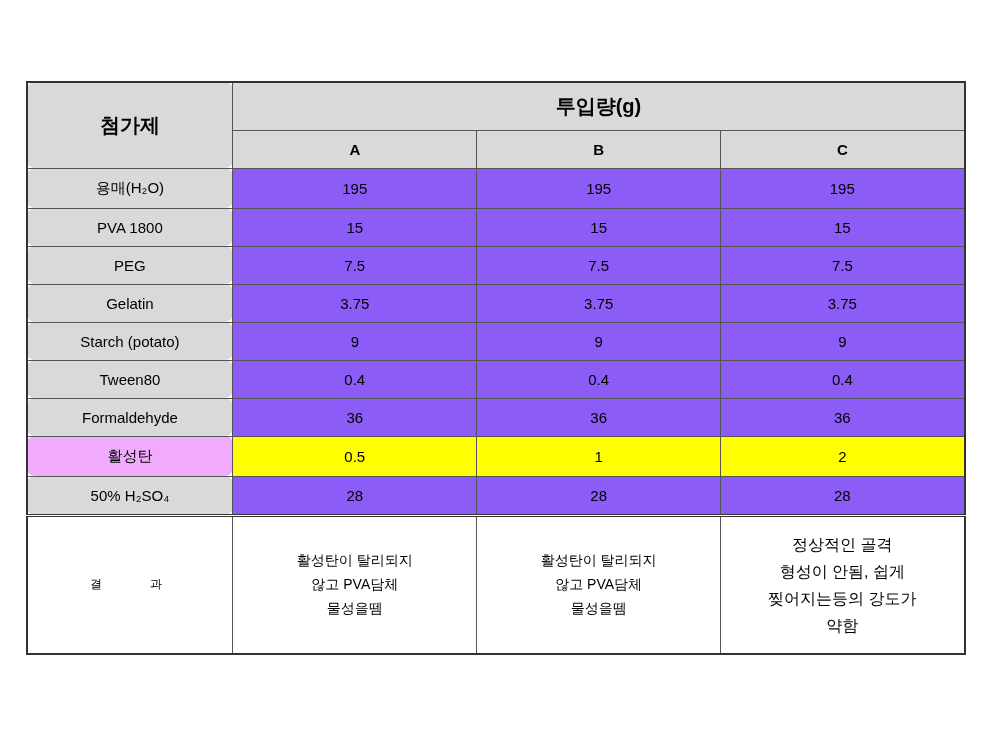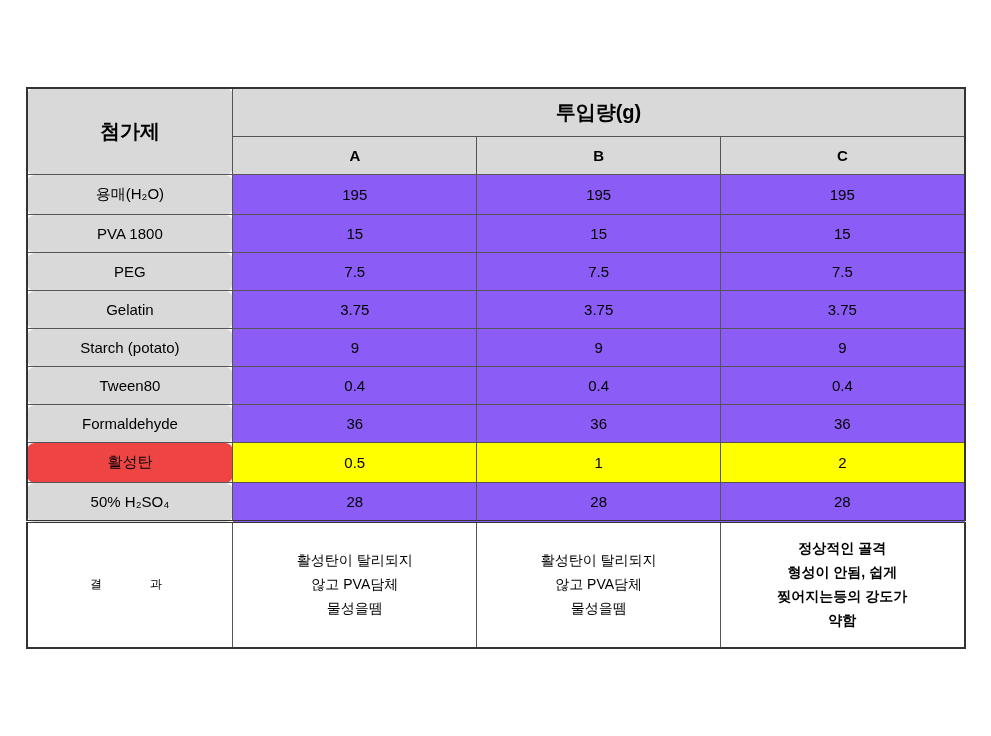--- a/index.html
+++ b/index.html
@@ -59,21 +59,21 @@
     .data-col {
       background: #8b5cf6;
       width: 26%;
     }
 
     .highlight-row td {
       background: #ffff00;
     }
 
     .highlight-row .additive-col {
-      background: #ef4444;
+      background: #f0abfc;
     }
 
     .result-row td {
       background: #ffffff;
       vertical-align: middle;
       line-height: 1.6;
     }
 
     .result-row .additive-col {
       background: #ffffff;
@@ -156,20 +156,20 @@
           <td class="data-col">28</td>
         </tr>
         <tr class="result-row" style="border-top: 3px double rgb(51, 51, 51);">
           <td class="additive-col" style="font-size: 12px;">결　　과</td>
           <td style="line-height: 1.7; font-size: 14px; padding: 14px 8px; white-space: pre-line;">활성탄이  탈리되지
 않고  PVA담체
 물성을뗌</td>
           <td style="line-height: 1.7; font-size: 14px; padding: 14px 8px; white-space: pre-line;">활성탄이  탈리되지
 않고  PVA담체
 물성을뗌</td>
-          <td style="line-height: 1.7; font-size: 14px; padding: 14px 8px; white-space: pre-line; font-weight: bold;">정상적인  골격
+          <td style="line-height: 1.7; font-size: 16px; padding: 14px 8px; white-space: pre-line;">정상적인  골격
 형성이  안됨,  쉽게
 찢어지는등의  강도가
 약함</td>
         </tr>
       </tbody>
   </table>
 </div>
 
 </body></html>

